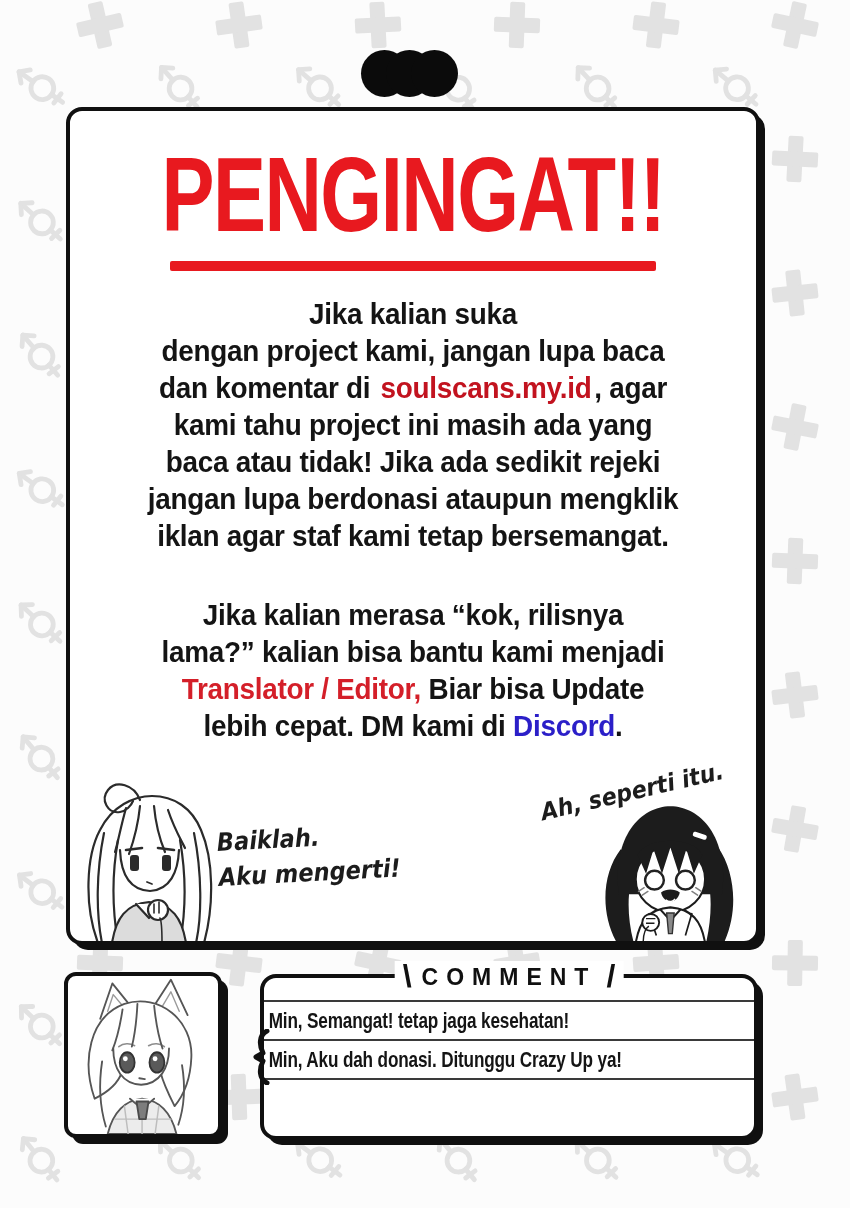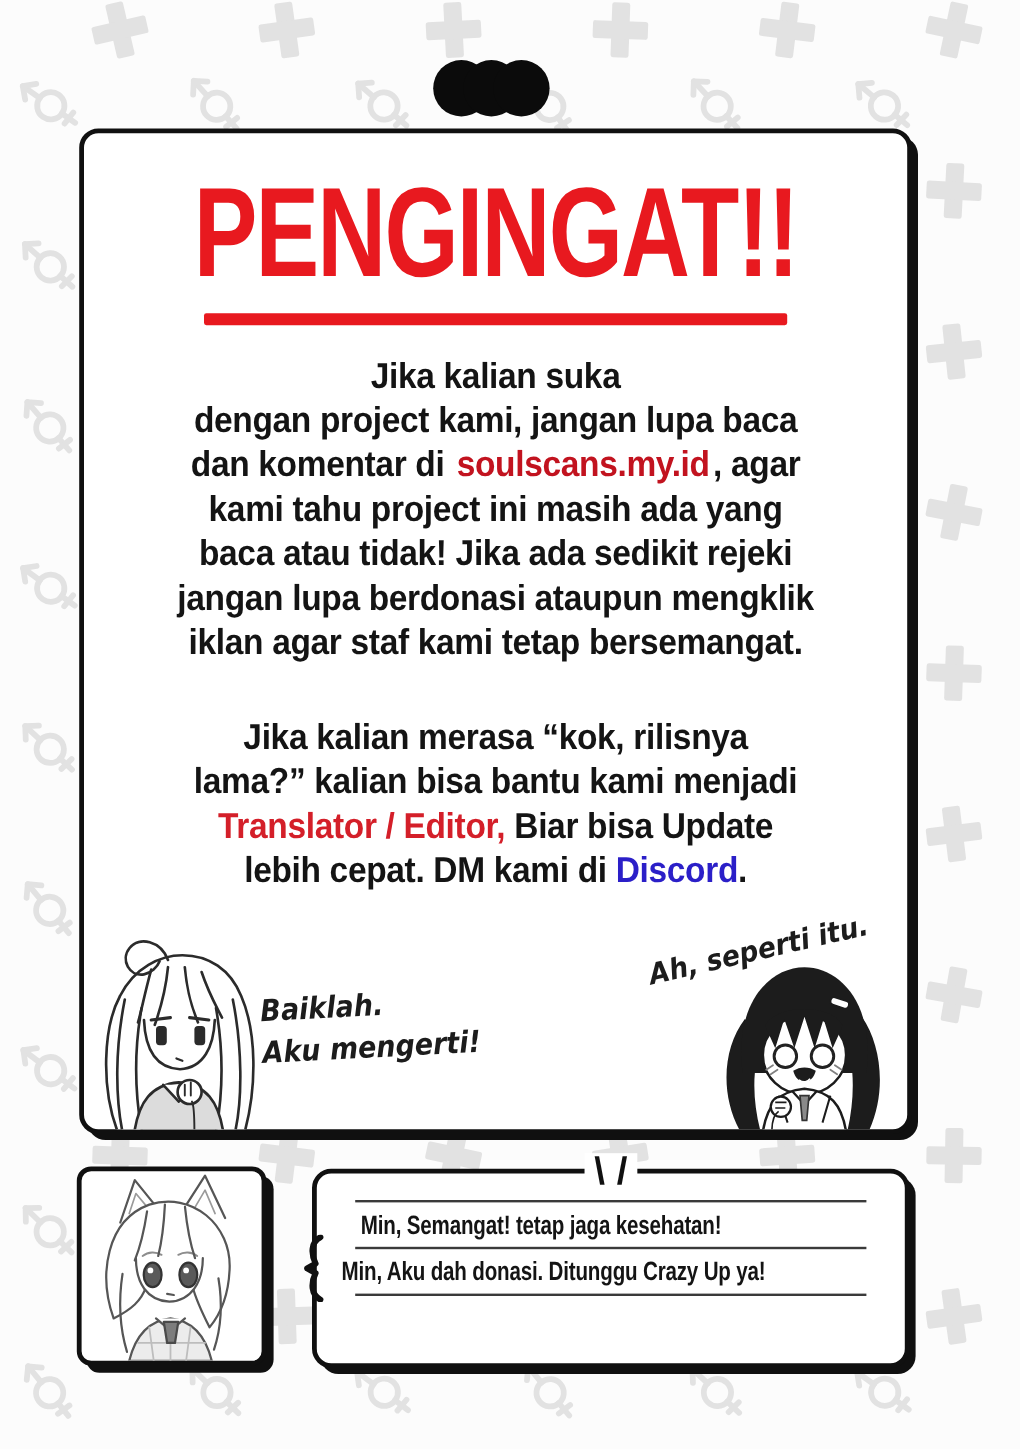--- a/index.html
+++ b/index.html
@@ -67,23 +67,23 @@
   .comment-header{
     position:absolute; top:-17px; left:50%; transform:translateX(-50%);
     background:#fff; padding:0 8px; display:flex; align-items:center; gap:10px;
     font-weight:700; white-space:nowrap;
   }
   .ch-slash{font-size:32px; line-height:30px; font-weight:700; color:#101010;}
   .ch-text{font-size:23px; letter-spacing:8px; color:#101010; transform:translateY(1px);}
   .comment-brace{position:absolute; left:-13px; top:50%; transform:translateY(-50%);
                  width:20px; height:56px; fill:none; stroke:#101010; stroke-width:5;
                  stroke-linecap:round; stroke-linejoin:round; background:transparent;}
-  .comment-rows{margin:22px 32px 0;}
+  .comment-rows{margin:22px 0 0;}
   .comment-row{height:37px; display:flex; align-items:center; border-top:2px solid #3a3a3a;}
-  .comment-row:last-child{border-bottom:2px solid #3a3a3a;justify-content:center;}
+  .comment-row:last-child{border-bottom:2px solid #3a3a3a;}
   .comment-row span{
     font-size:22px; font-weight:700; white-space:nowrap; padding-left:6px;
     transform:scaleX(0.78); transform-origin:left center; letter-spacing:-0.2px;
   }
 </style>
 </head>
 <body>
 
 <div class="page">
 
@@ -679,20 +679,21 @@
       <ellipse cx="95" cy="93" rx="8" ry="11" fill="#5a5a5a" stroke="#333"></ellipse>
       <circle cx="93" cy="89" r="2.6" fill="#fff" stroke="none"></circle>
       <path d="M76,110 l6,1" fill="none"></path>
       <path d="M58,36 C55,56 51,70 47,80 M74,30 C73,50 71,64 68,76 M92,32 C94,52 97,66 101,78" fill="none"></path>
     </svg>
   </section>
 
   <section class="comment-box">
     <div class="comment-header">
       <span class="ch-slash">\</span>
+      <span class="ch-text">COMMENT</span>
       <span class="ch-slash">/</span>
     </div>
     <svg class="comment-brace" viewBox="0 0 20 56">
       <path d="M16,2 C8,6 8,16 12,24 L5,28 L12,32 C8,40 8,50 16,54"></path>
     </svg>
     <div class="comment-rows">
       <div class="comment-row">
         <span>Min, Semangat! tetap jaga kesehatan!</span>
       </div>
       <div class="comment-row">

